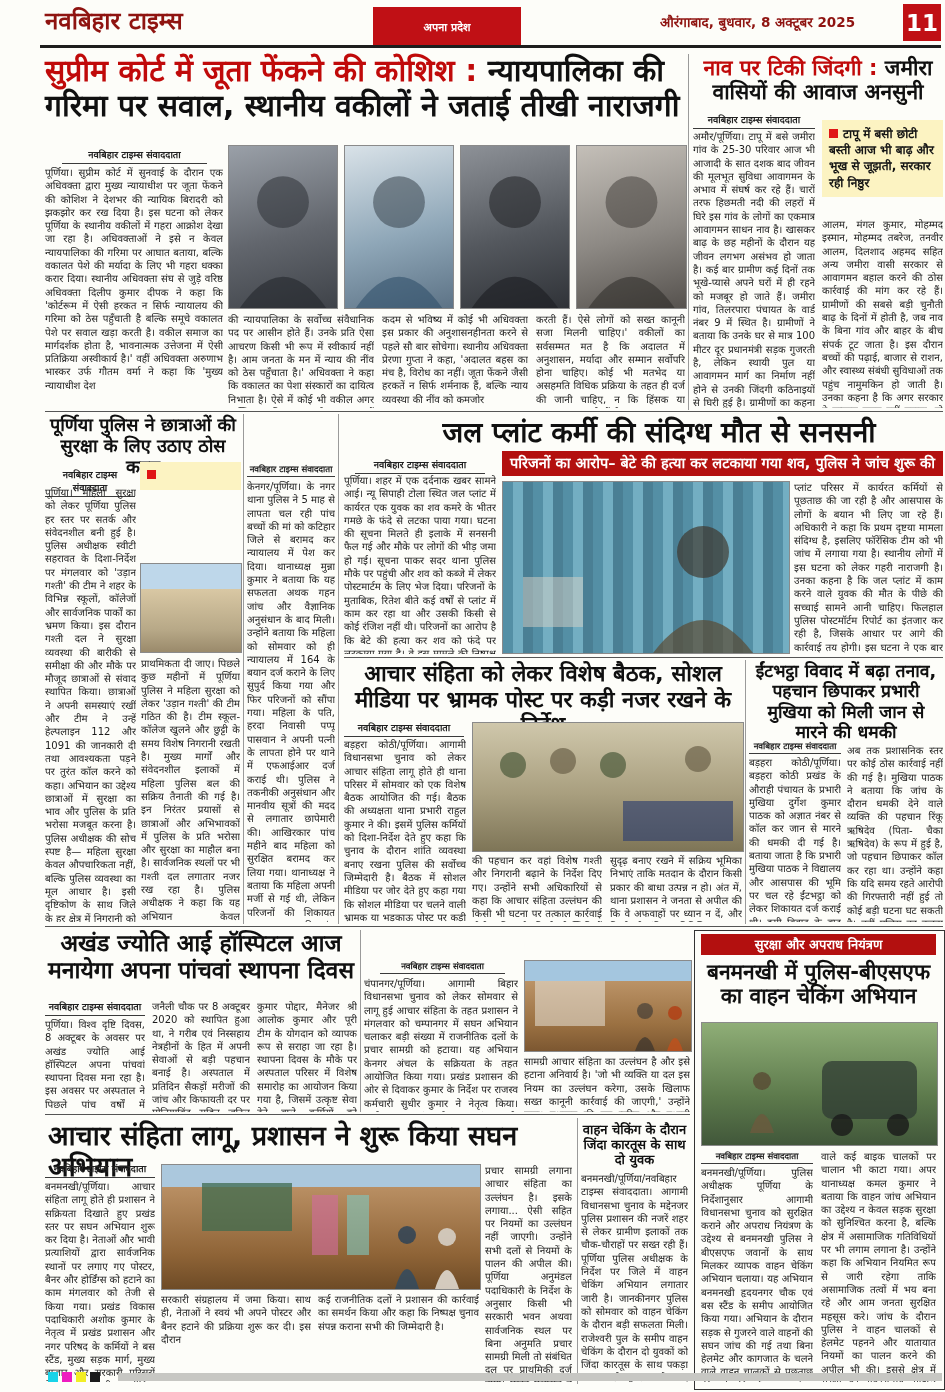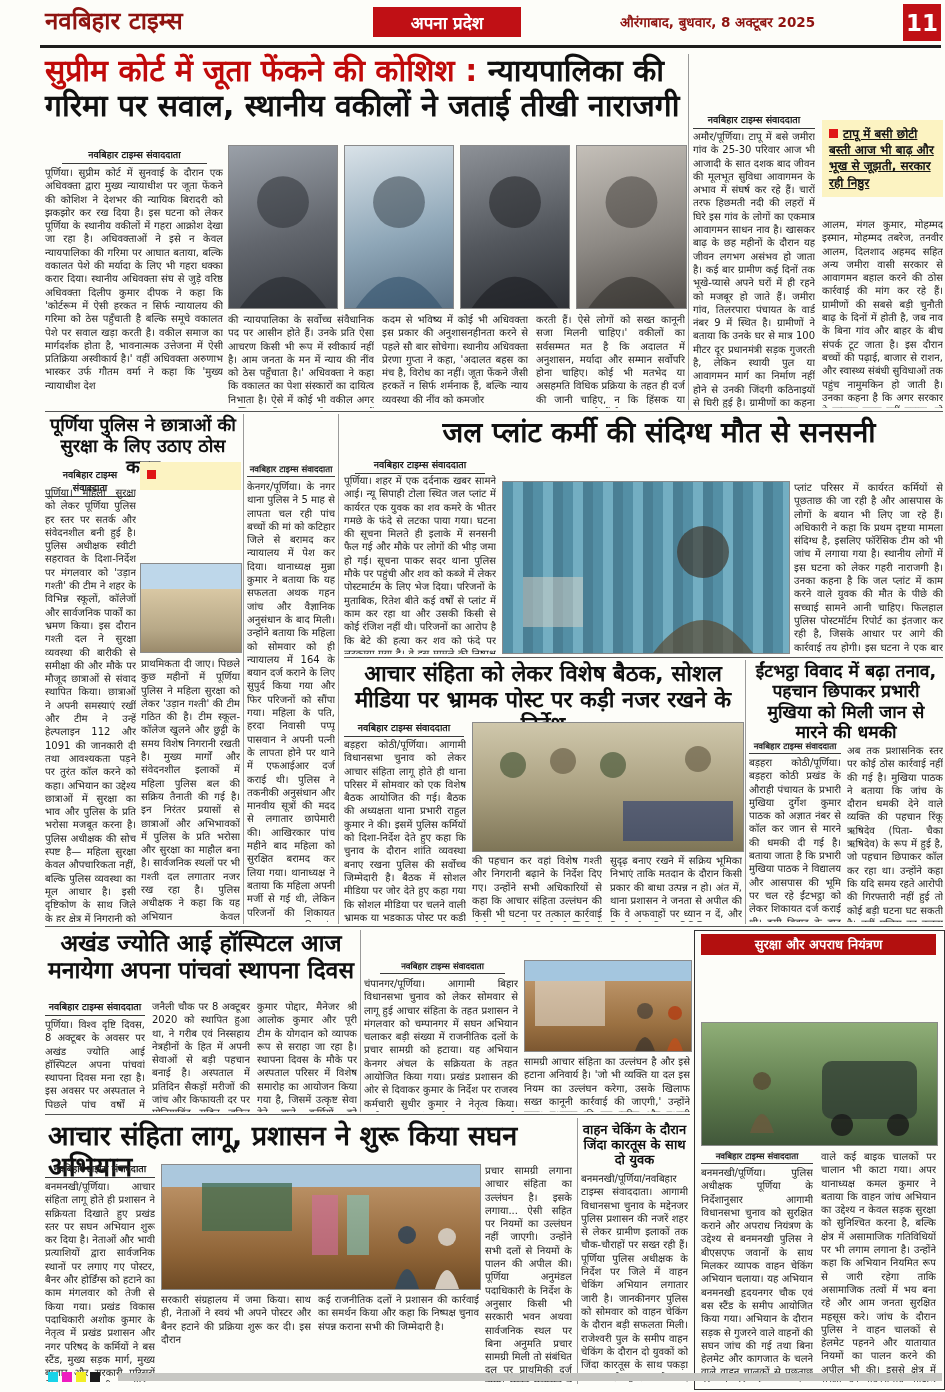--- a/index.html
+++ b/index.html
@@ -8,21 +8,21 @@
   .abs{position:absolute;}
   .hl{font-weight:bold;color:#101010;line-height:1.16;}
   .red{color:#c00a0a;}
   .maroon{color:#8f1411;text-align:right;}
   .byline{font-weight:bold;font-size:9.5px;text-align:center;border-bottom:1.4px solid #3a3a3a;
           padding-bottom:2px;color:#222;}
   .bodytxt{font-size:10px;line-height:1.33;text-align:justify;overflow:hidden;color:#1c1c1c;}
   .center{text-align:center;}
   .photo{border:1px solid #8a8a8a;overflow:hidden;}
   .kickerbar{background:#b3100f;color:#fff;font-weight:bold;text-align:center;}
-  .hbox{background:#fcf3c2;font-weight:bold;line-height:1.35;padding:6px 7px;color:#151515;text-decoration:underline;}
+  .hbox{background:#fcf3c2;font-weight:bold;line-height:1.35;padding:6px 7px;color:#151515;}
   .sq{display:inline-block;width:9px;height:9px;background:#e01515;margin-right:5px;}
   .vrule{width:1px;background:#9a9a9a;}
   .hrule{height:1px;background:#555;}
   .thickrule{height:3px;background:#1d1d1d;}
   .redbox{background:#c01015;color:#ffffff;font-weight:bold;display:flex;align-items:center;justify-content:center;}
   .sil{display:block;width:100%;height:100%;}
   .ph-p1{background:linear-gradient(165deg,#9aa0a8 0%,#62666d 55%,#3f4349 100%);}
   .ph-p2{background:linear-gradient(165deg,#d9e2e8 0%,#8fa7b8 55%,#5d7386 100%);}
   .ph-p3{background:linear-gradient(165deg,#8d9197 0%,#54585e 55%,#303338 100%);}
   .ph-p4{background:linear-gradient(165deg,#c4bfb8 0%,#8d8984 55%,#56524e 100%);}
@@ -33,22 +33,22 @@
   .ph-street{background:linear-gradient(180deg,#a4c6df 0%,#a4c6df 22%,#bb9367 22%,#9b7142 70%,#7c5731 100%);}
   .ph-check{background:linear-gradient(180deg,#8fae77 0%,#5d7a4c 60%,#41573a 100%);}
   .ph-banner{background:linear-gradient(180deg,#abc8dd 0%,#abc8dd 18%,#b98f63 18%,#8f6437 72%,#6e4b26 100%);}
 </style>
 </head>
 <body>
 
 <div id="page">
 
   <div class="abs hl maroon" style="left:45px;top:8px;font-size:24px;">नवबिहार टाइम्स</div>
-  <div class="abs redbox" style="left:373px;top:7px;width:148px;height:30px;font-size:17px;">अपना प्रदेश</div>
-  <div class="abs hl maroon" style="left:620px;top:15px;width:275px;font-size:13.5px;text-align:left;">औरंगाबाद, बुधवार, 8 अक्टूबर 2025</div>
+  <div class="abs redbox" style="left:373px;top:7px;width:148px;height:38px;font-size:11px;">अपना प्रदेश</div>
+  <div class="abs hl maroon" style="left:620px;top:15px;width:275px;font-size:13.5px;text-align:center;">औरंगाबाद, बुधवार, 8 अक्टूबर 2025</div>
   <div class="abs redbox" style="left:903px;top:4px;width:38px;height:37px;font-size:23px;">11</div>
   <div class="abs thickrule" style="left:40px;top:45px;width:901px;"></div>
 
   <div class="abs hl" style="left:45px;top:54px;width:642px;font-size:30px;">
     <span class="red">सुप्रीम कोर्ट में जूता फेंकने की कोशिश : </span><span>न्यायपालिका की गरिमा पर सवाल, स्थानीय वकीलों ने जताई तीखी नाराजगी</span>
   </div>
   <div class="abs byline" style="left:62px;top:148px;width:145px;">नवबिहार टाइम्स संवाददाता</div>
   <div class="abs bodytxt" style="left:45px;top:166px;width:178px;height:242px;">पूर्णिया। सुप्रीम कोर्ट में सुनवाई के दौरान एक अधिवक्ता द्वारा मुख्य न्यायाधीश पर जूता फेंकने की कोशिश ने देशभर की न्यायिक बिरादरी को झकझोर कर रख दिया है। इस घटना को लेकर पूर्णिया के स्थानीय वकीलों में गहरा आक्रोश देखा जा रहा है। अधिवक्ताओं ने इसे न केवल न्यायपालिका की गरिमा पर आघात बताया, बल्कि वकालत पेशे की मर्यादा के लिए भी गहरा धक्का करार दिया। स्थानीय अधिवक्ता संघ से जुड़े वरिष्ठ अधिवक्ता दिलीप कुमार दीपक ने कहा कि 'कोर्टरूम में ऐसी हरकत न सिर्फ न्यायालय की गरिमा को ठेस पहुँचाती है बल्कि समूचे वकालत पेशे पर सवाल खड़ा करती है। वकील समाज का मार्गदर्शक होता है, भावनात्मक उत्तेजना में ऐसी प्रतिक्रिया अस्वीकार्य है।' वहीं अधिवक्ता अरुणाभ भास्कर उर्फ गौतम वर्मा ने कहा कि 'मुख्य न्यायाधीश देश</div>
 
   <div class="abs photo ph-p1" style="left:228px;top:145px;width:108px;height:162px;">
@@ -75,20 +75,23 @@
         <path d="M10 150 Q50 92 90 150 Z" fill="#2c2a27" opacity="0.55"></path>
       </svg>
   </div>
 
   <div class="abs bodytxt" style="left:228px;top:313px;width:146px;height:95px;">की न्यायपालिका के सर्वोच्च संवैधानिक पद पर आसीन होते हैं। उनके प्रति ऐसा आचरण किसी भी रूप में स्वीकार्य नहीं है। आम जनता के मन में न्याय की नींव को ठेस पहुँचाता है।' अधिवक्ता ने कहा कि वकालत का पेशा संस्कारों का दायित्व निभाता है। ऐसे में कोई भी वकील अगर व्यक्तिगत विचारधारा के प्रभाव में न्यायपालिका की गरिमा भंग करता है, उस पर कठोरतम कार्रवाई होनी चाहिए। बार काउंसिल ऑफ इंडिया द्वारा आरोपी वकील के खिलाफ लिए गए निर्णय का स्थानीय अधिवक्ताओं ने स्वागत किया है। उनका कहना है कि ऐसे</div>
   <div class="abs bodytxt" style="left:382px;top:313px;width:146px;height:95px;">कदम से भविष्य में कोई भी अधिवक्ता इस प्रकार की अनुशासनहीनता करने से पहले सौ बार सोचेगा। स्थानीय अधिवक्ता प्रेरणा गुप्ता ने कहा, 'अदालत बहस का मंच है, विरोध का नहीं। जूता फेंकने जैसी हरकतें न सिर्फ शर्मनाक हैं, बल्कि न्याय व्यवस्था की नींव को कमजोर</div>
   <div class="abs bodytxt" style="left:536px;top:313px;width:149px;height:95px;">करती हैं। ऐसे लोगों को सख्त कानूनी सजा मिलनी चाहिए।' वकीलों का सर्वसम्मत मत है कि अदालत में अनुशासन, मर्यादा और सम्मान सर्वोपरि होना चाहिए। कोई भी मतभेद या असहमति विधिक प्रक्रिया के तहत ही दर्ज की जानी चाहिए, न कि हिंसक या अपमानजनक तरीकों से।</div>
 
   <div class="abs vrule" style="left:688px;top:54px;height:356px;"></div>
 
+  <div class="abs hl center" style="left:693px;top:56px;width:250px;font-size:21px;">
+    <span class="red">नाव पर टिकी जिंदगी : </span><span>जमीरा वासियों की आवाज अनसुनी</span>
+  </div>
   <div class="abs byline" style="left:693px;top:113px;width:122px;">नवबिहार टाइम्स संवाददाता</div>
   <div class="abs hbox" style="left:822px;top:120px;width:107px;font-size:12px;">
     <span class="sq"></span><span>टापू में बसी छोटी बस्ती आज भी बाढ़ और भूख से जूझती, सरकार रही निष्ठुर</span>
   </div>
   <div class="abs bodytxt" style="left:693px;top:130px;width:122px;height:278px;">अमौर/पूर्णिया। टापू में बसे जमीरा गांव के 25-30 परिवार आज भी आजादी के सात दशक बाद जीवन की मूलभूत सुविधा आवागमन के अभाव में संघर्ष कर रहे हैं। चारों तरफ हिछमती नदी की लहरों में घिरे इस गांव के लोगों का एकमात्र आवागमन साधन नाव है। खासकर बाढ़ के छह महीनों के दौरान यह जीवन लगभग असंभव हो जाता है। कई बार ग्रामीण कई दिनों तक भूखे-प्यासे अपने घरों में ही रहने को मजबूर हो जाते हैं। जमीरा गांव, तिलरपारा पंचायत के वार्ड नंबर 9 में स्थित है। ग्रामीणों ने बताया कि उनके घर से मात्र 100 मीटर दूर प्रधानमंत्री सड़क गुजरती है, लेकिन स्थायी पुल या आवागमन मार्ग का निर्माण नहीं होने से उनकी जिंदगी कठिनाइयों से घिरी हुई है। ग्रामीणों का कहना है कि उन्होंने कई बार सांसद, विधायक, मुखिया, जिला परिषद और वार्ड सदस्य से गुहार लगाई, लेकिन अब तक उनकी आवाज कोई सुनने वाला नहीं रहा। मोहम्मद तहसीन</div>
   <div class="abs bodytxt" style="left:822px;top:218px;width:121px;height:190px;">आलम, मंगल कुमार, मोहम्मद इस्मान, मोहम्मद तबरेज, तनवीर आलम, दिलशाद अहमद सहित अन्य जमीरा वासी सरकार से आवागमन बहाल करने की ठोस कार्रवाई की मांग कर रहे हैं। ग्रामीणों की सबसे बड़ी चुनौती बाढ़ के दिनों में होती है, जब नाव के बिना गांव और बाहर के बीच संपर्क टूट जाता है। इस दौरान बच्चों की पढ़ाई, बाजार से राशन, और स्वास्थ्य संबंधी सुविधाओं तक पहुंच नामुमकिन हो जाती है। उनका कहना है कि अगर सरकार ने तत्काल कदम नहीं उठाया, तो यह समस्या और गंभीर होती जाएगी। जनता सरकार से सवाल कर रही है। क्या जमीरा वासियों की आवाज अब भी अनसुनी रहेगी, या उनके जीवन को कुछ राहत देने का समय अब आएगा?</div>
 
   <div class="abs hrule" style="left:45px;top:411px;width:898px;"></div>
 
   <div class="abs hl center" style="left:45px;top:415px;width:196px;font-size:18px;">पूर्णिया पुलिस ने छात्राओं की सुरक्षा के लिए उठाए ठोस कदम</div>
@@ -102,20 +105,21 @@
 
   <div class="abs vrule" style="left:243px;top:414px;height:510px;"></div>
 
   <div class="abs byline" style="left:247px;top:463px;width:88px;font-size:8.5px;">नवबिहार टाइम्स संवाददाता</div>
   <div class="abs bodytxt" style="left:247px;top:480px;width:88px;height:442px;">केनगर/पूर्णिया। के नगर थाना पुलिस ने 5 माह से लापता चल रही पांच बच्चों की मां को कटिहार जिले से बरामद कर न्यायालय में पेश कर दिया। थानाध्यक्ष मुन्ना कुमार ने बताया कि यह सफलता अथक गहन जांच और वैज्ञानिक अनुसंधान के बाद मिली। उन्होंने बताया कि महिला को सोमवार को ही न्यायालय में 164 के बयान दर्ज कराने के लिए सुपुर्द किया गया और फिर परिजनों को सौंपा गया। महिला के पति, हरदा निवासी पप्पू पासवान ने अपनी पत्नी के लापता होने पर थाने में एफआईआर दर्ज कराई थी। पुलिस ने तकनीकी अनुसंधान और मानवीय सूत्रों की मदद से लगातार छापेमारी की। आखिरकार पांच महीने बाद महिला को सुरक्षित बरामद कर लिया गया। थानाध्यक्ष ने बताया कि महिला अपनी मर्जी से गई थी, लेकिन परिजनों की शिकायत पर हर पहलू की जांच की गई। इस कामयाबी पर पुलिस टीम की क्षेत्र में सराहना हो रही है और वरीय अधिकारियों ने टीम को सम्मानित करने की घोषणा की है।</div>
 
   <div class="abs vrule" style="left:338px;top:414px;height:510px;"></div>
 
   <div class="abs hl center" style="left:375px;top:417px;width:568px;font-size:28px;">जल प्लांट कर्मी की संदिग्ध मौत से सनसनी</div>
   <div class="abs byline" style="left:355px;top:458px;width:130px;">नवबिहार टाइम्स संवाददाता</div>
+  <div class="abs kickerbar" style="left:502px;top:451px;width:441px;height:25px;font-size:14.5px;line-height:25px;">परिजनों का आरोप– बेटे की हत्या कर लटकाया गया शव, पुलिस ने जांच शुरू की</div>
   <div class="abs photo ph-plant" style="left:502px;top:481px;width:286px;height:171px;">
     <svg class="sil" viewBox="0 0 286 171">
         <circle cx="200" cy="70" r="26" fill="#3d3327" opacity="0.65"></circle>
         <path d="M150 171 Q200 105 250 171 Z" fill="#5a4a33" opacity="0.7"></path>
         <rect x="20" y="95" width="60" height="50" fill="#d8d2c5" opacity="0.5"></rect>
       </svg>
   </div>
   <div class="abs bodytxt" style="left:344px;top:474px;width:152px;height:180px;">पूर्णिया। शहर में एक दर्दनाक खबर सामने आई। न्यू सिपाही टोला स्थित जल प्लांट में कार्यरत एक युवक का शव कमरे के भीतर गमछे के फंदे से लटका पाया गया। घटना की सूचना मिलते ही इलाके में सनसनी फैल गई और मौके पर लोगों की भीड़ जमा हो गई। सूचना पाकर सदर थाना पुलिस मौके पर पहुंची और शव को कब्जे में लेकर पोस्टमार्टम के लिए भेज दिया। परिजनों के मुताबिक, रितेश बीते कई वर्षों से प्लांट में काम कर रहा था और उसकी किसी से कोई रंजिश नहीं थी। परिजनों का आरोप है कि बेटे की हत्या कर शव को फंदे पर लटकाया गया है। वे इस मामले की निष्पक्ष जांच और दोषियों पर कड़ी कार्रवाई की मांग कर रहे हैं। पुलिस ने कहा कि हर बिंदु पर जांच की जा रही है और जल्द ही स्थिति स्पष्ट हो जाएगी।</div>
   <div class="abs bodytxt" style="left:794px;top:481px;width:149px;height:173px;">प्लांट परिसर में कार्यरत कर्मियों से पूछताछ की जा रही है और आसपास के लोगों के बयान भी लिए जा रहे हैं। अधिकारी ने कहा कि प्रथम दृष्टया मामला संदिग्ध है, इसलिए फॉरेंसिक टीम को भी जांच में लगाया गया है। स्थानीय लोगों में इस घटना को लेकर गहरी नाराजगी है। उनका कहना है कि जल प्लांट में काम करने वाले युवक की मौत के पीछे की सच्चाई सामने आनी चाहिए। फिलहाल पुलिस पोस्टमॉर्टम रिपोर्ट का इंतजार कर रही है, जिसके आधार पर आगे की कार्रवाई तय होगी। इस घटना ने एक बार फिर सवाल खड़ा किया है कि शहर के औद्योगिक परिसरों और निजी प्लांटों में कार्यरत कर्मियों की सुरक्षा कितनी सुनिश्चित है। परिजन और स्थानीय लोग प्रशासन से न्याय की उम्मीद लगाए बैठे हैं।</div>
 
@@ -161,20 +165,21 @@
         <path d="M110 90 Q120 62 130 90 Z" fill="#2c2c2c" opacity="0.6"></path>
         <circle cx="150" cy="52" r="7" fill="#b33c12" opacity="0.8"></circle>
         <path d="M142 90 Q150 64 158 90 Z" fill="#c2501c" opacity="0.8"></path>
       </svg>
   </div>
   <div class="abs bodytxt" style="left:364px;top:977px;width:154px;height:135px;">चंपानगर/पूर्णिया। आगामी बिहार विधानसभा चुनाव को लेकर सोमवार से लागू हुई आचार संहिता के तहत प्रशासन ने मंगलवार को चम्पानगर में सघन अभियान चलाकर बड़ी संख्या में राजनीतिक दलों के प्रचार सामग्री को हटाया। यह अभियान केनगर अंचल के सक्रियता के तहत आयोजित किया गया। प्रखंड प्रशासन की ओर से दिवाकर कुमार के निर्देश पर राजस्व कर्मचारी सुधीर कुमार ने नेतृत्व किया। उनके साथ प्रखंड और नगर पंचायत के कर्मचारी भी शामिल रहे। टीम ने रोड बाजार, मुख्य सड़क तथा सरकारी परिसरों के आसपास लगाए गए बैनर, पोस्टर और झंडों को हटाया। सीओ दिवाकर कुमार ने बताया कि यह कार्रवाई चुनाव आयोग के दिशा-निर्देशों के अनुरूप की जा रही है। उन्होंने स्पष्ट किया कि किसी भी सरकारी भवन, सार्वजनिक स्थल या निजी संपत्ति पर बिना अनुमति लगाए गए प्रचार</div>
   <div class="abs bodytxt" style="left:524px;top:1055px;width:166px;height:57px;">सामग्री आचार संहिता का उल्लंघन है और इसे हटाना अनिवार्य है। 'जो भी व्यक्ति या दल इस नियम का उल्लंघन करेगा, उसके खिलाफ सख्त कानूनी कार्रवाई की जाएगी,' उन्होंने कहा। प्रशासन की इस त्वरित और प्रभावी कार्रवाई से स्पष्ट संदेश गया है कि निष्पक्ष और पारदर्शी चुनाव सुनिश्चित करने के लिए स्थानीय प्रशासन पूरी तरह तत्पर है।</div>
 
   <div class="abs" style="left:694px;top:930px;width:249px;height:458px;border:1.5px solid #333;"></div>
   <div class="abs kickerbar" style="left:701px;top:934px;width:235px;height:21px;font-size:13px;line-height:21px;">सुरक्षा और अपराध नियंत्रण</div>
+  <div class="abs hl center" style="left:701px;top:960px;width:235px;font-size:21px;">बनमनखी में पुलिस-बीएसएफ का वाहन चेकिंग अभियान</div>
   <div class="abs photo ph-check" style="left:701px;top:1022px;width:235px;height:122px;">
     <svg class="sil" viewBox="0 0 235 122">
         <rect x="120" y="38" width="95" height="58" rx="10" fill="#2f3b33" opacity="0.75"></rect>
         <circle cx="140" cy="102" r="11" fill="#191919" opacity="0.8"></circle>
         <circle cx="196" cy="102" r="11" fill="#191919" opacity="0.8"></circle>
         <circle cx="60" cy="58" r="9" fill="#594a33" opacity="0.8"></circle>
         <path d="M48 110 Q60 72 72 110 Z" fill="#6b5a3d" opacity="0.8"></path>
       </svg>
   </div>
   <div class="abs byline" style="left:701px;top:1150px;width:112px;font-size:8.5px;">नवबिहार टाइम्स संवाददाता</div>

